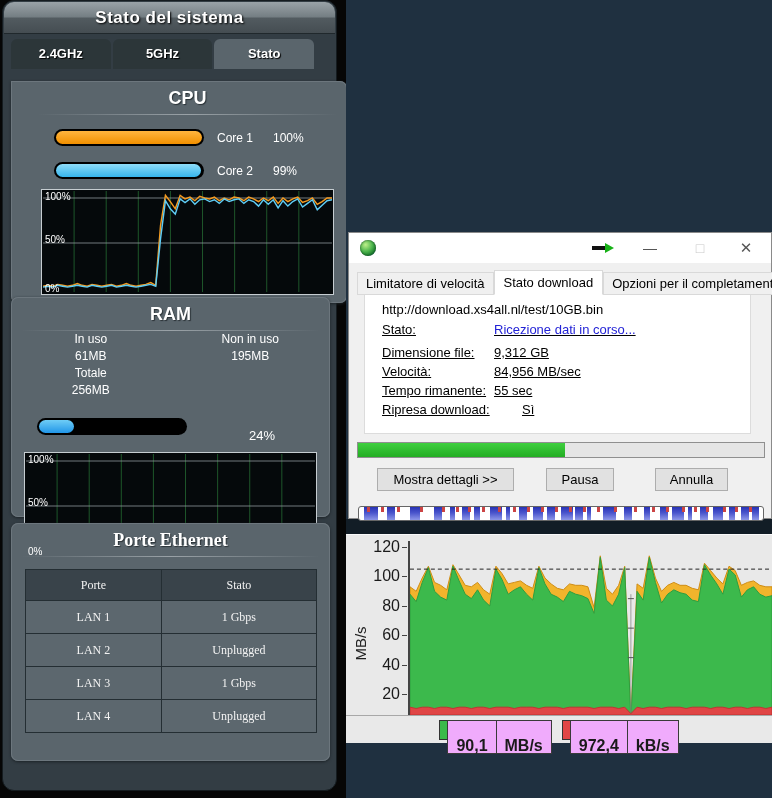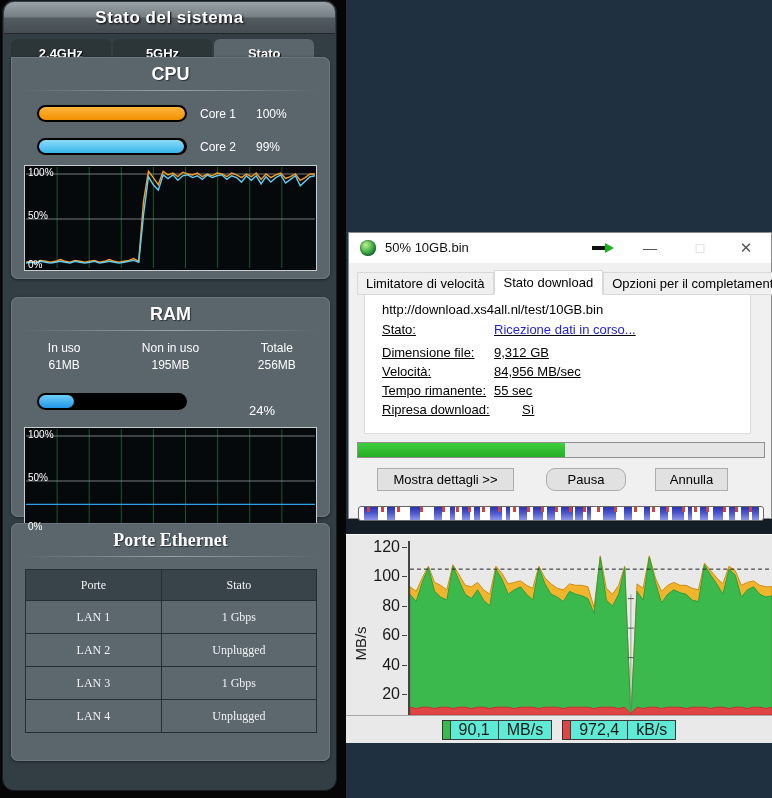--- a/index.html
+++ b/index.html
@@ -14,43 +14,43 @@
     background:linear-gradient(180deg,#9aa3a8 0%,#747e83 48%,#525b60 52%,#454d52 100%);
     border-radius:10px 10px 0 0;border-bottom:1px solid #20282c;
     color:#fff;font-weight:bold;font-size:17px;text-align:center;line-height:31px;
     text-shadow:1px 1px 2px #000;letter-spacing:0.5px;}
   .rtabs{position:absolute;left:8px;top:38px;width:303px;height:30px;display:flex;gap:2px;}
   .rtab{flex:1;background:#2c3639;color:#fff;font-weight:bold;font-size:13px;text-align:center;
     line-height:30px;border-radius:6px 6px 0 0;text-shadow:1px 1px 1px #000;cursor:pointer;}
   .rtab.active{background:#5a656c;}
   .section{position:absolute;left:8px;width:319px;background:#5a656c;border-radius:7px;
     box-shadow:inset 0 0 0 1px #6c767d,0 1px 3px #1b2226;color:#fff;}
-  .sec-cpu{top:56px;height:222px;border-top-left-radius:0;}
+  .sec-cpu{top:80px;height:222px;border-top-left-radius:0;padding-left:17px;}
   .sec-ram{top:296px;height:220px;}
   .sec-eth{top:522px;height:238px;font-family:Liberation Serif, serif;}
   .sec-title{margin-top:7px;text-align:center;font-weight:bold;font-size:18px;
     text-shadow:1px 1px 1px #2a3236;}
   .sep{height:1px;border:0;background:linear-gradient(90deg,rgba(255,255,255,0),#9aa2a7,rgba(255,255,255,0));
     margin:5px 10px 0 10px;}
   .core-row{display:flex;align-items:center;margin:14px 0 0 26px;}
   .core-row.second{margin-top:16px;}
   .pill{width:150px;height:17px;background:#000;border-radius:9px;padding:2px;box-sizing:border-box;}
   .pill .fill{height:13px;border-radius:7px;}
   .fill-core1{background:linear-gradient(180deg,#ffb53f,#f19000);}
   .fill-core2{background:linear-gradient(180deg,#8edcf8,#36b5ec);}
   .fill-ram{background:linear-gradient(180deg,#6fcdf6,#2196e8);}
   .core-label{margin-left:13px;font-size:12px;width:46px;}
   .core-val{margin-left:10px;font-size:12px;}
   .chart{position:relative;margin:10px 13px 0 13px;height:104px;background:#05090b;
     border:1px solid #c6cdd1;}
   .chart svg{position:absolute;left:0;top:0;width:100%;height:100%;}
   .chart .yl{position:absolute;left:3px;font-size:10px;color:#fff;z-index:2;}
   .yl.l100{top:1px;} .yl.l50{top:44px;} .yl.l0{bottom:0px;}
-  .ram-stats{display:grid;grid-template-columns:1fr 1fr 1fr;text-align:center;
-    font-size:12px;margin-top:9px;line-height:17px;}
+  .ram-stats{display:grid;grid-template-columns:1fr 1fr;text-align:center;
+    font-size:12px;line-height:17px;}
   .ram-bar-row{display:flex;align-items:center;margin:11px 0 0 26px;}
   .ram-pct{margin-left:62px;font-size:13px;margin-top:18px;}
   .chart.ram{margin-top:9px;}
   .eth-table{margin:12px auto 0 auto;width:292px;border-collapse:collapse;}
   .eth-table th{background:#39434a;height:28px;font-weight:normal;font-size:12px;color:#f2f2f2;
     border:1px solid #242e33;text-align:center;}
   .eth-table td{background:#5c676e;height:30px;text-align:center;font-size:12px;color:#f2f2f2;
     border:1px solid #242e33;}
 
   
@@ -83,21 +83,21 @@
   .flabel{width:112px;}
   .status-val{color:#2323d6;}
   .details{margin-top:4px;}
   .details .frow:last-child .fvalue{text-indent:28px;}
   .progress{position:absolute;left:8px;top:209px;width:408px;height:16px;border:1px solid #8f8f8f;
     background:#e5e5e5;box-sizing:border-box;}
   .pfill{height:100%;background:linear-gradient(180deg,#3ecf3e,#23ad23);}
   .btn{position:absolute;top:235px;height:23px;background:#e1e1e1;border:1px solid #adadad;
     font-size:13px;text-align:center;line-height:21px;box-sizing:border-box;cursor:pointer;}
   .btn-details{left:28px;width:137px;}
-  .btn-pause{left:197px;width:80px;border-radius:9px;}
+  .btn-pause{left:197px;width:68px;}
   .btn-cancel{left:306px;width:73px;}
   .segbar{position:absolute;left:9px;top:273px;width:404px;height:13px;background:#fff;
     border:1px solid #666;border-radius:3px;overflow:hidden;}
   .seg{position:absolute;top:0;height:100%;
     background:linear-gradient(180deg,#2832b4 0%,#4a55cc 45%,#8d96e8 100%);}
   .tick{position:absolute;top:0;width:3px;height:5px;background:#cc4444;}
 
   
   .gpanel{position:absolute;left:0;top:534px;width:426px;height:207px;background:#e9e9e9;
     border-top:1px solid #fafafa;color:#1a1a1a;}
@@ -106,22 +106,22 @@
   .ytick{position:absolute;left:10px;width:44px;text-align:right;font-size:16px;}
   .axtick{position:absolute;left:56px;width:5px;height:1px;background:#444;}
   .plot{position:absolute;left:62px;top:6px;right:0;height:174px;border-left:2px solid #444;
     overflow:hidden;}
   .plot svg{position:absolute;left:0;top:0;width:100%;height:100%;}
   .readout{position:absolute;left:0;right:0;top:180px;height:27px;background:#e9e9e9;
     border-top:1px solid #a8a8a8;display:flex;justify-content:center;align-items:center;
     font-size:16px;}
   .ro{display:flex;height:20px;margin:0 5px;}
   .sw{width:9px;border:1px solid #333;box-sizing:border-box;}
-  .rbox{border:1px solid #3a3a3a;margin-left:-1px;padding:0 8px;line-height:18px;
-    background:#5eead4;white-space:nowrap;}
+  .rbox{border:1px solid #3a3a3a;margin-left:-1px;padding:16px 8px;line-height:18px;
+    background:#f0abfc;white-space:nowrap;font-weight:bold;}
 </style>
 </head>
 <body>
 
 <div class="screen">
 
   <div class="router-panel">
     <div class="panel-header">Stato del sistema</div>
 
     <div class="rtabs">
@@ -240,21 +240,20 @@
         </table>
     </div>
   </div>
 
   <div class="right">
     <div class="dark-gap"></div>
 
     <div class="idm">
       <div class="titlebar">
         <div class="idm-icon"></div>
-        <div class="idm-title">50% 10GB.bin</div>
         <div class="green-arrow">
           <div class="ga-tail"></div>
           <div class="ga-head"></div>
         </div>
         <div class="cap cap-min">—</div>
         <div class="cap cap-max">□</div>
         <div class="cap cap-close">✕</div>
       </div>
 
       <div class="tabstrip">

